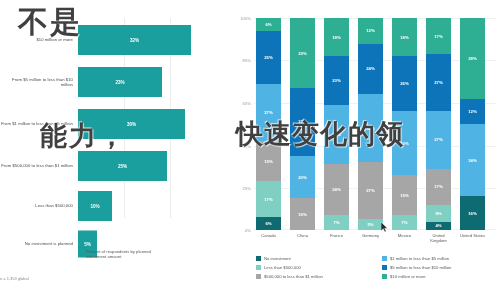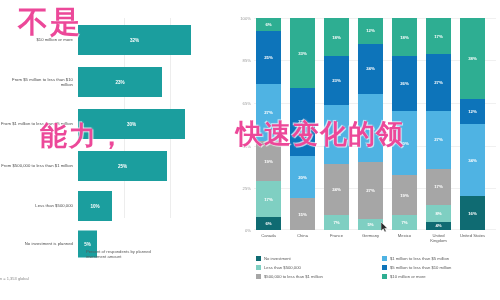--- a/index.html
+++ b/index.html
@@ -87,21 +87,21 @@
     position: absolute; left: 24px; top: 256px; right: 2px;
     display: grid; grid-template-columns: 120px 1fr; column-gap: 6px; row-gap: 3.5px;
   }
   #right-legend .item { display: flex; align-items: flex-start; gap: 3px; }
   #right-legend .sw { width: 5px; height: 5px; flex: none; margin-top: .4px; }
   #right-legend .lt { font-size: 4.2px; line-height: 5px; color: #585858; }
 
   
   .cn {
     position: absolute;
-    color: #ec4899;
+    color: #404040;
     font-family: "DejaVu Sans", sans-serif;
     font-weight: bold;
     white-space: nowrap;
     text-shadow:
        0 0 2px rgba(255,255,255,.85),
        1px 1px 0 rgba(255,255,255,.6),
       -1px -1px 0 rgba(255,255,255,.6);
     pointer-events: none;
   }
   #cn-line-1 { left: 18px;  top: 2px;  font-size: 30px; letter-spacing: 2px; }

